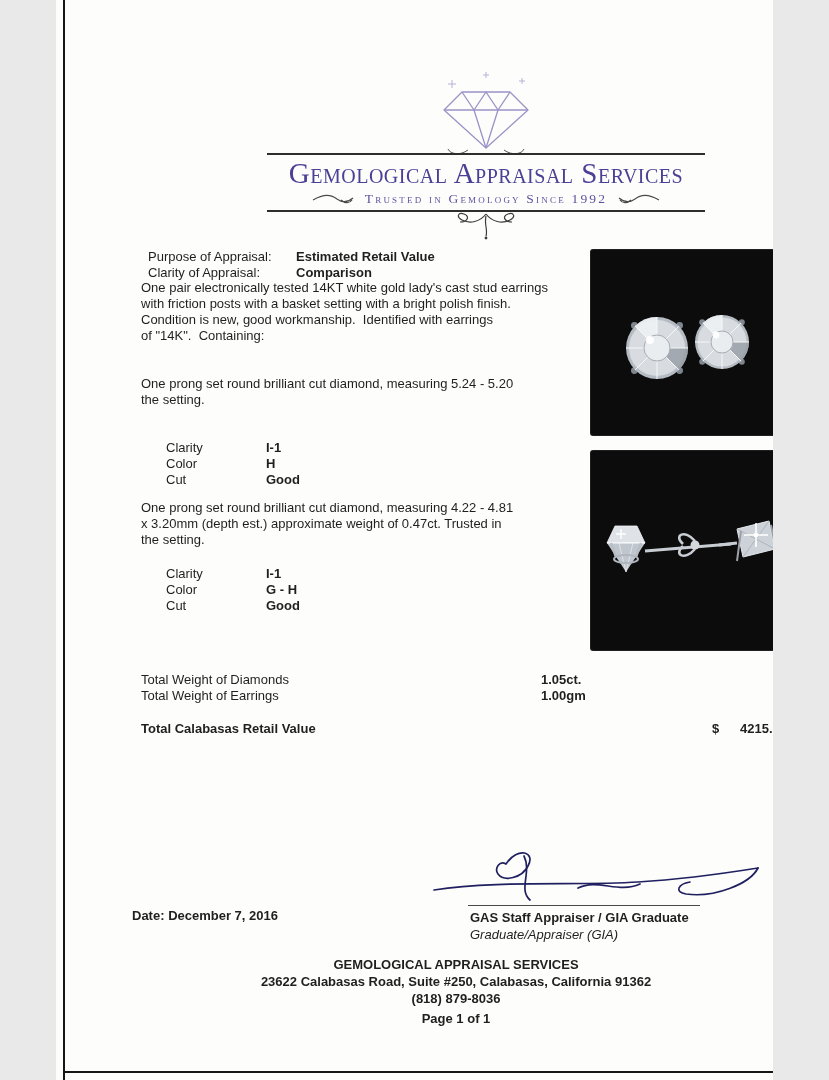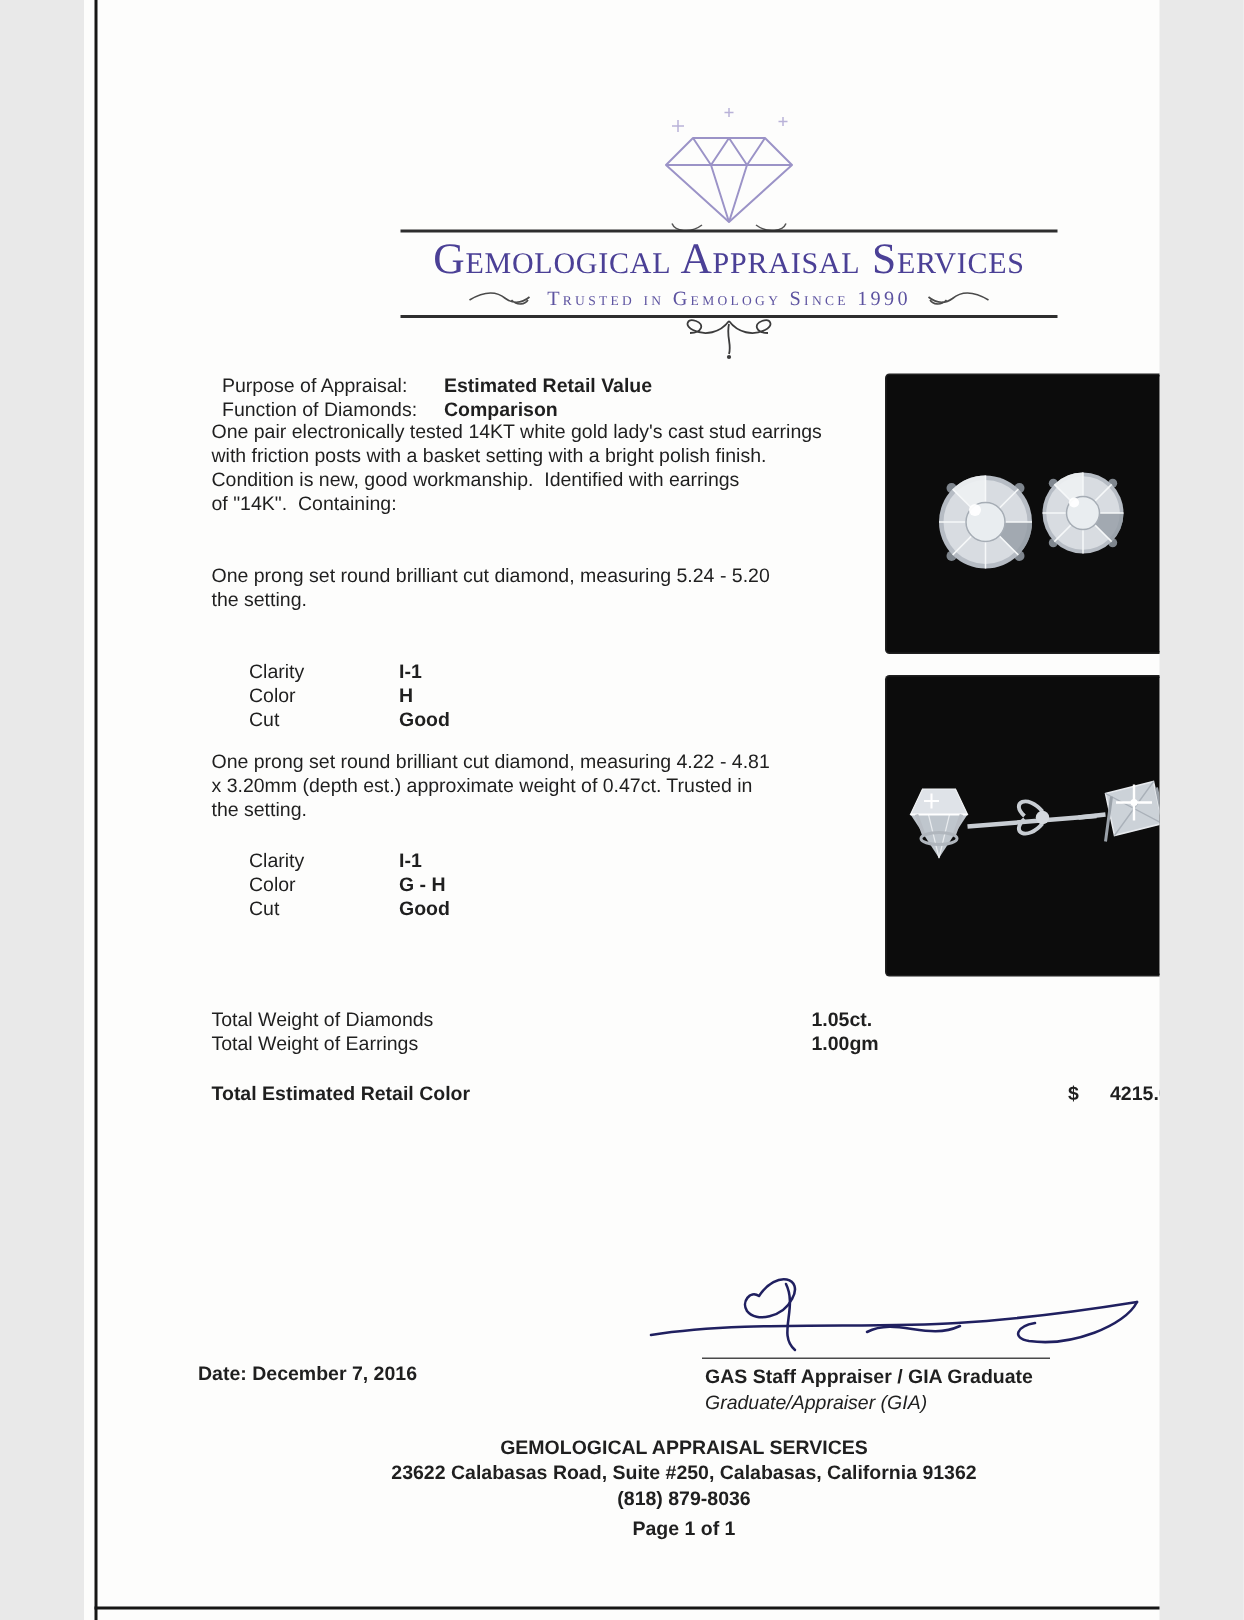--- a/index.html
+++ b/index.html
@@ -82,42 +82,42 @@
   </svg>
 
   <div class="rule" style="top:153px;"></div>
 
   <div class="abs org-title" style="top:157px;">Gemological Appraisal Services</div>
 
   <div class="abs tagline-row" style="top:191px;">
     <svg width="44" height="14" viewBox="0 0 44 14">
       <path d="M2 8 C 12 2 20 2 26 7 C 30 10 36 11 42 6 M30 8 C 34 12 39 11 41 8" stroke="#4a4a4a" stroke-width="1.1" fill="none"></path>
     </svg>
-    <span class="tagline">Trusted in Gemology Since 1990</span>
+    <span class="tagline">Trusted in Gemology Since 1992</span>
     <svg width="44" height="14" viewBox="0 0 44 14" style="transform:scaleX(-1);">
       <path d="M2 8 C 12 2 20 2 26 7 C 30 10 36 11 42 6 M30 8 C 34 12 39 11 41 8" stroke="#4a4a4a" stroke-width="1.1" fill="none"></path>
     </svg>
   </div>
 
   <div class="rule" style="top:210px;"></div>
 
   <svg class="abs" style="left:390px; top:212px;" width="80" height="28" viewBox="0 0 80 28">
     <g stroke="#3c3c3c" stroke-width="1.2" fill="none">
       <path d="M40 2 C 34 10 24 12 16 8 C 10 5 12 0 18 2 C 24 4 22 10 14 10"></path>
       <path d="M40 2 C 46 10 56 12 64 8 C 70 5 68 0 62 2 C 56 4 58 10 66 10"></path>
       <path d="M40 4 C 38 12 42 18 40 24"></path>
     </g>
     <circle cx="40" cy="26" r="1.4" fill="#3c3c3c"></circle>
   </svg>
 
   <div class="abs txt meta-row" style="top:249px;">
     <span class="lbl">Purpose of Appraisal:</span><span class="b">Estimated Retail Value</span>
   </div>
   <div class="abs txt meta-row" style="top:265px;">
-    <span class="lbl">Function of Diamonds:</span><span class="b">Comparison</span>
+    <span class="lbl">Clarity of Appraisal:</span><span class="b">Comparison</span>
   </div>
 
   <div class="abs txt para doc-lines" style="top:280px;">
       <div>One pair electronically tested 14KT white gold lady's cast stud earrings</div>
       <div>with friction posts with a basket setting with a bright polish finish.</div>
       <div>Condition is new, good workmanship.  Identified with earrings</div>
       <div>of "14K".  Containing:</div>
     </div>
 
   <div class="abs txt para doc-lines" style="top:376px;">
@@ -229,21 +229,21 @@
       </g>
     </svg>
   </div>
 
   <div class="abs txt totals-lbl" style="top:672px;text-align:center;">Total Weight of Diamonds</div>
   <div class="abs txt totals-val" style="top:672px;">1.05ct.</div>
 
   <div class="abs txt totals-lbl" style="top:688px;">Total Weight of Earrings</div>
   <div class="abs txt totals-val" style="top:688px;">1.00gm</div>
 
-  <div class="abs txt b" style="top:721px; left:85px;">Total Estimated Retail Color</div>
+  <div class="abs txt b" style="top:721px; left:85px;">Total Calabasas Retail Value</div>
   <div class="abs txt b" style="top:721px; left:656px;">$</div>
   <div class="abs txt b" style="top:721px; left:684px;">4215.00</div>
 
   <svg class="abs" style="left:372px; top:848px;" width="338" height="64" viewBox="0 0 338 64">
     <g stroke="#202060" stroke-width="1.7" fill="none" stroke-linecap="round">
       <path d="M78 16 C 90 -2 108 4 100 18 C 94 30 76 34 70 26 C 66 20 72 12 78 16"></path>
       <path d="M96 8 C 104 24 90 42 102 52"></path>
       <path d="M6 42 C 70 32 150 38 210 34 C 260 31 305 24 330 20"></path>
       <path d="M330 20 C 322 36 286 50 258 46 C 246 44 250 36 262 34"></path>
       <path d="M150 40 C 170 30 190 46 212 36"></path>

